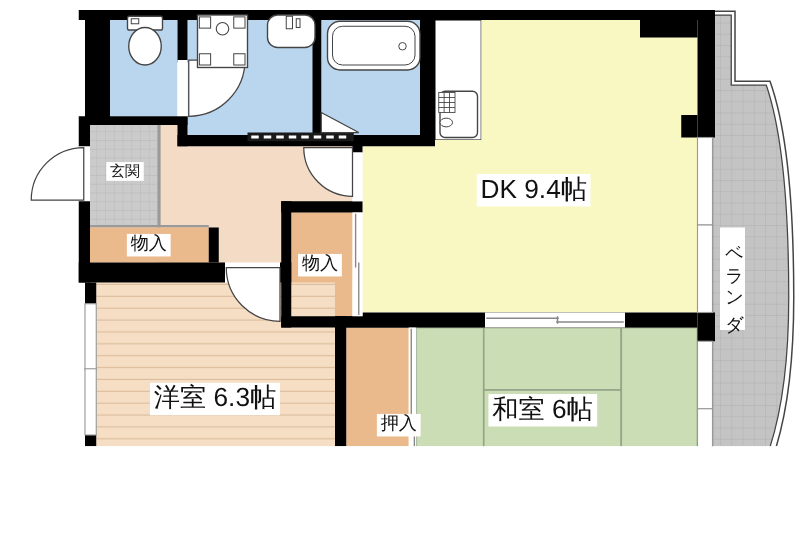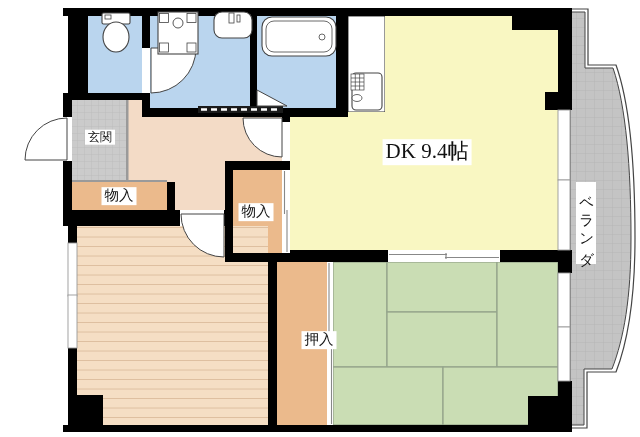--- a/index.html
+++ b/index.html
@@ -1,17 +1,17 @@
 <!DOCTYPE html>
 <html style="--c-wall: #000000; --c-water-area: #BAD5EE; --c-dk-floor: #F9F7C2; --c-hall-floor: #F3DBC6; --c-storage-floor: #EBBA8C; --c-western-floor: #F5DEC4; --c-western-floor-line: #DCBD9D; --c-tatami: #CADDB4; --c-tatami-line: #95A58B; --c-entrance-tile: #CBCBCB; --c-entrance-tile-line: #BDBDBD; --c-veranda-floor: #C4C4C4; --c-veranda-floor-line: #B6B6B6; --c-outline: #444444; --c-background: #FFFFFF;"><head>
 <meta charset="utf-8">
 <style>
   html,body{margin:0;padding:0;background:#fff}
-  .plan{position:relative;width:640px;height:437px;background:#fff;
-        font-family:Liberation Serif, serif;overflow:hidden}
+  .plan{position:relative;width:640px;height:357px;background:#fff;
+        font-family:Liberation Sans, sans-serif;overflow:hidden}
   .plan svg{position:absolute;left:0;top:0}
   .lbl{position:absolute;transform:translate(-50%,-50%);background:#fff;color:#111;
        white-space:nowrap;padding:0 3px;line-height:1.22}
   .lbl-lg{font-size:21px}
   .lbl-md{font-size:12px}
   .lbl-sm{font-size:14.5px}
   .lbl-v{writing-mode:vertical-rl;text-orientation:upright;letter-spacing:2px;
          transform:none;padding:4px 1px;font-size:14.5px}
 </style>
 </head>
@@ -173,18 +173,20 @@
       <g>
         <rect x="352" y="73" width="30" height="37" rx="4"></rect>
         <rect x="351" y="74" width="13" height="16" stroke-width="0.7"></rect>
         <path d="M355.3 74v16 M359.6 74v16 M351 78h13 M351 82h13 M351 86h13" fill="none" stroke-width="0.7"></path>
         <ellipse cx="357" cy="98" rx="5" ry="3.5" stroke-width="0.8"></ellipse>
       </g>
     </g>
   </svg>
 
   <div class="lbl lbl-lg" style="left:427px;top:152px">DK 9.4帖</div>
+  <div class="lbl lbl-lg" style="left:172px;top:319px">洋室 6.3帖</div>
+  <div class="lbl lbl-lg" style="left:434px;top:328px">和室 6帖</div>
   <div class="lbl lbl-md" style="left:100px;top:137px">玄関</div>
   <div class="lbl lbl-sm" style="left:119px;top:196px">物入</div>
   <div class="lbl lbl-sm" style="left:256px;top:212px">物入</div>
   <div class="lbl lbl-sm" style="left:319px;top:340px">押入</div>
   <div class="lbl lbl-v" style="left:576px;top:182px">ベランダ</div>
 </div>
 
 </body></html>

